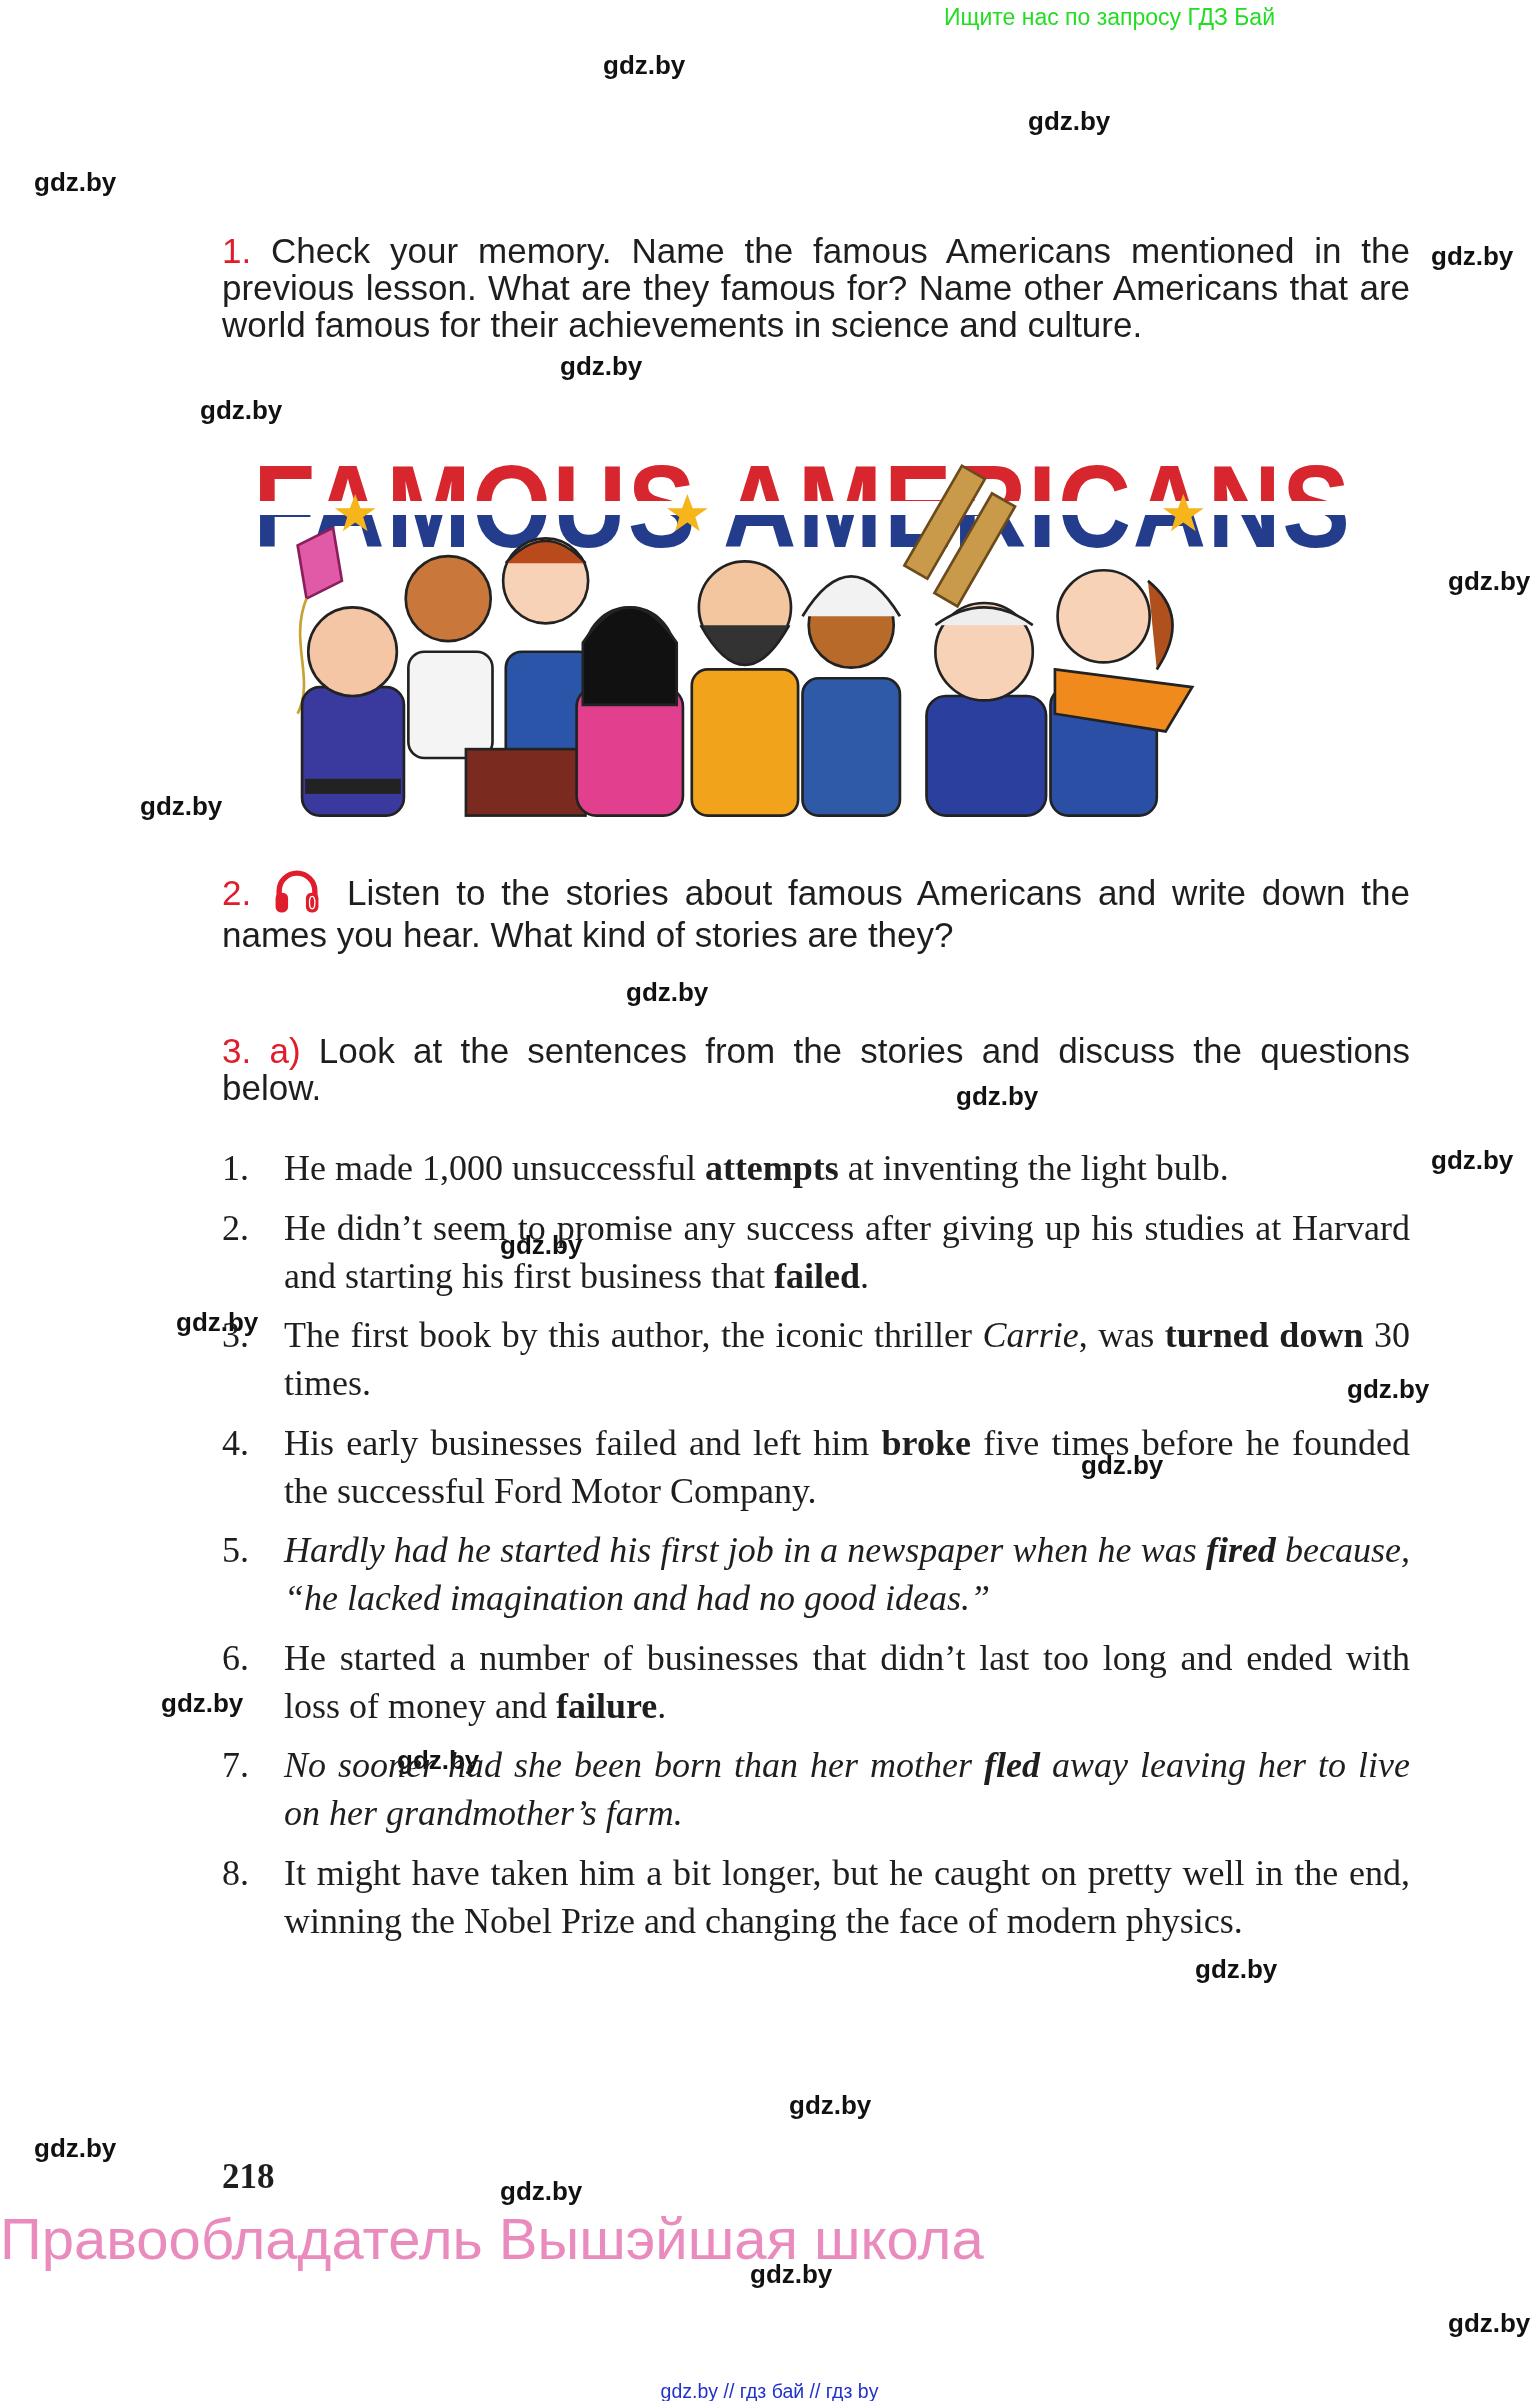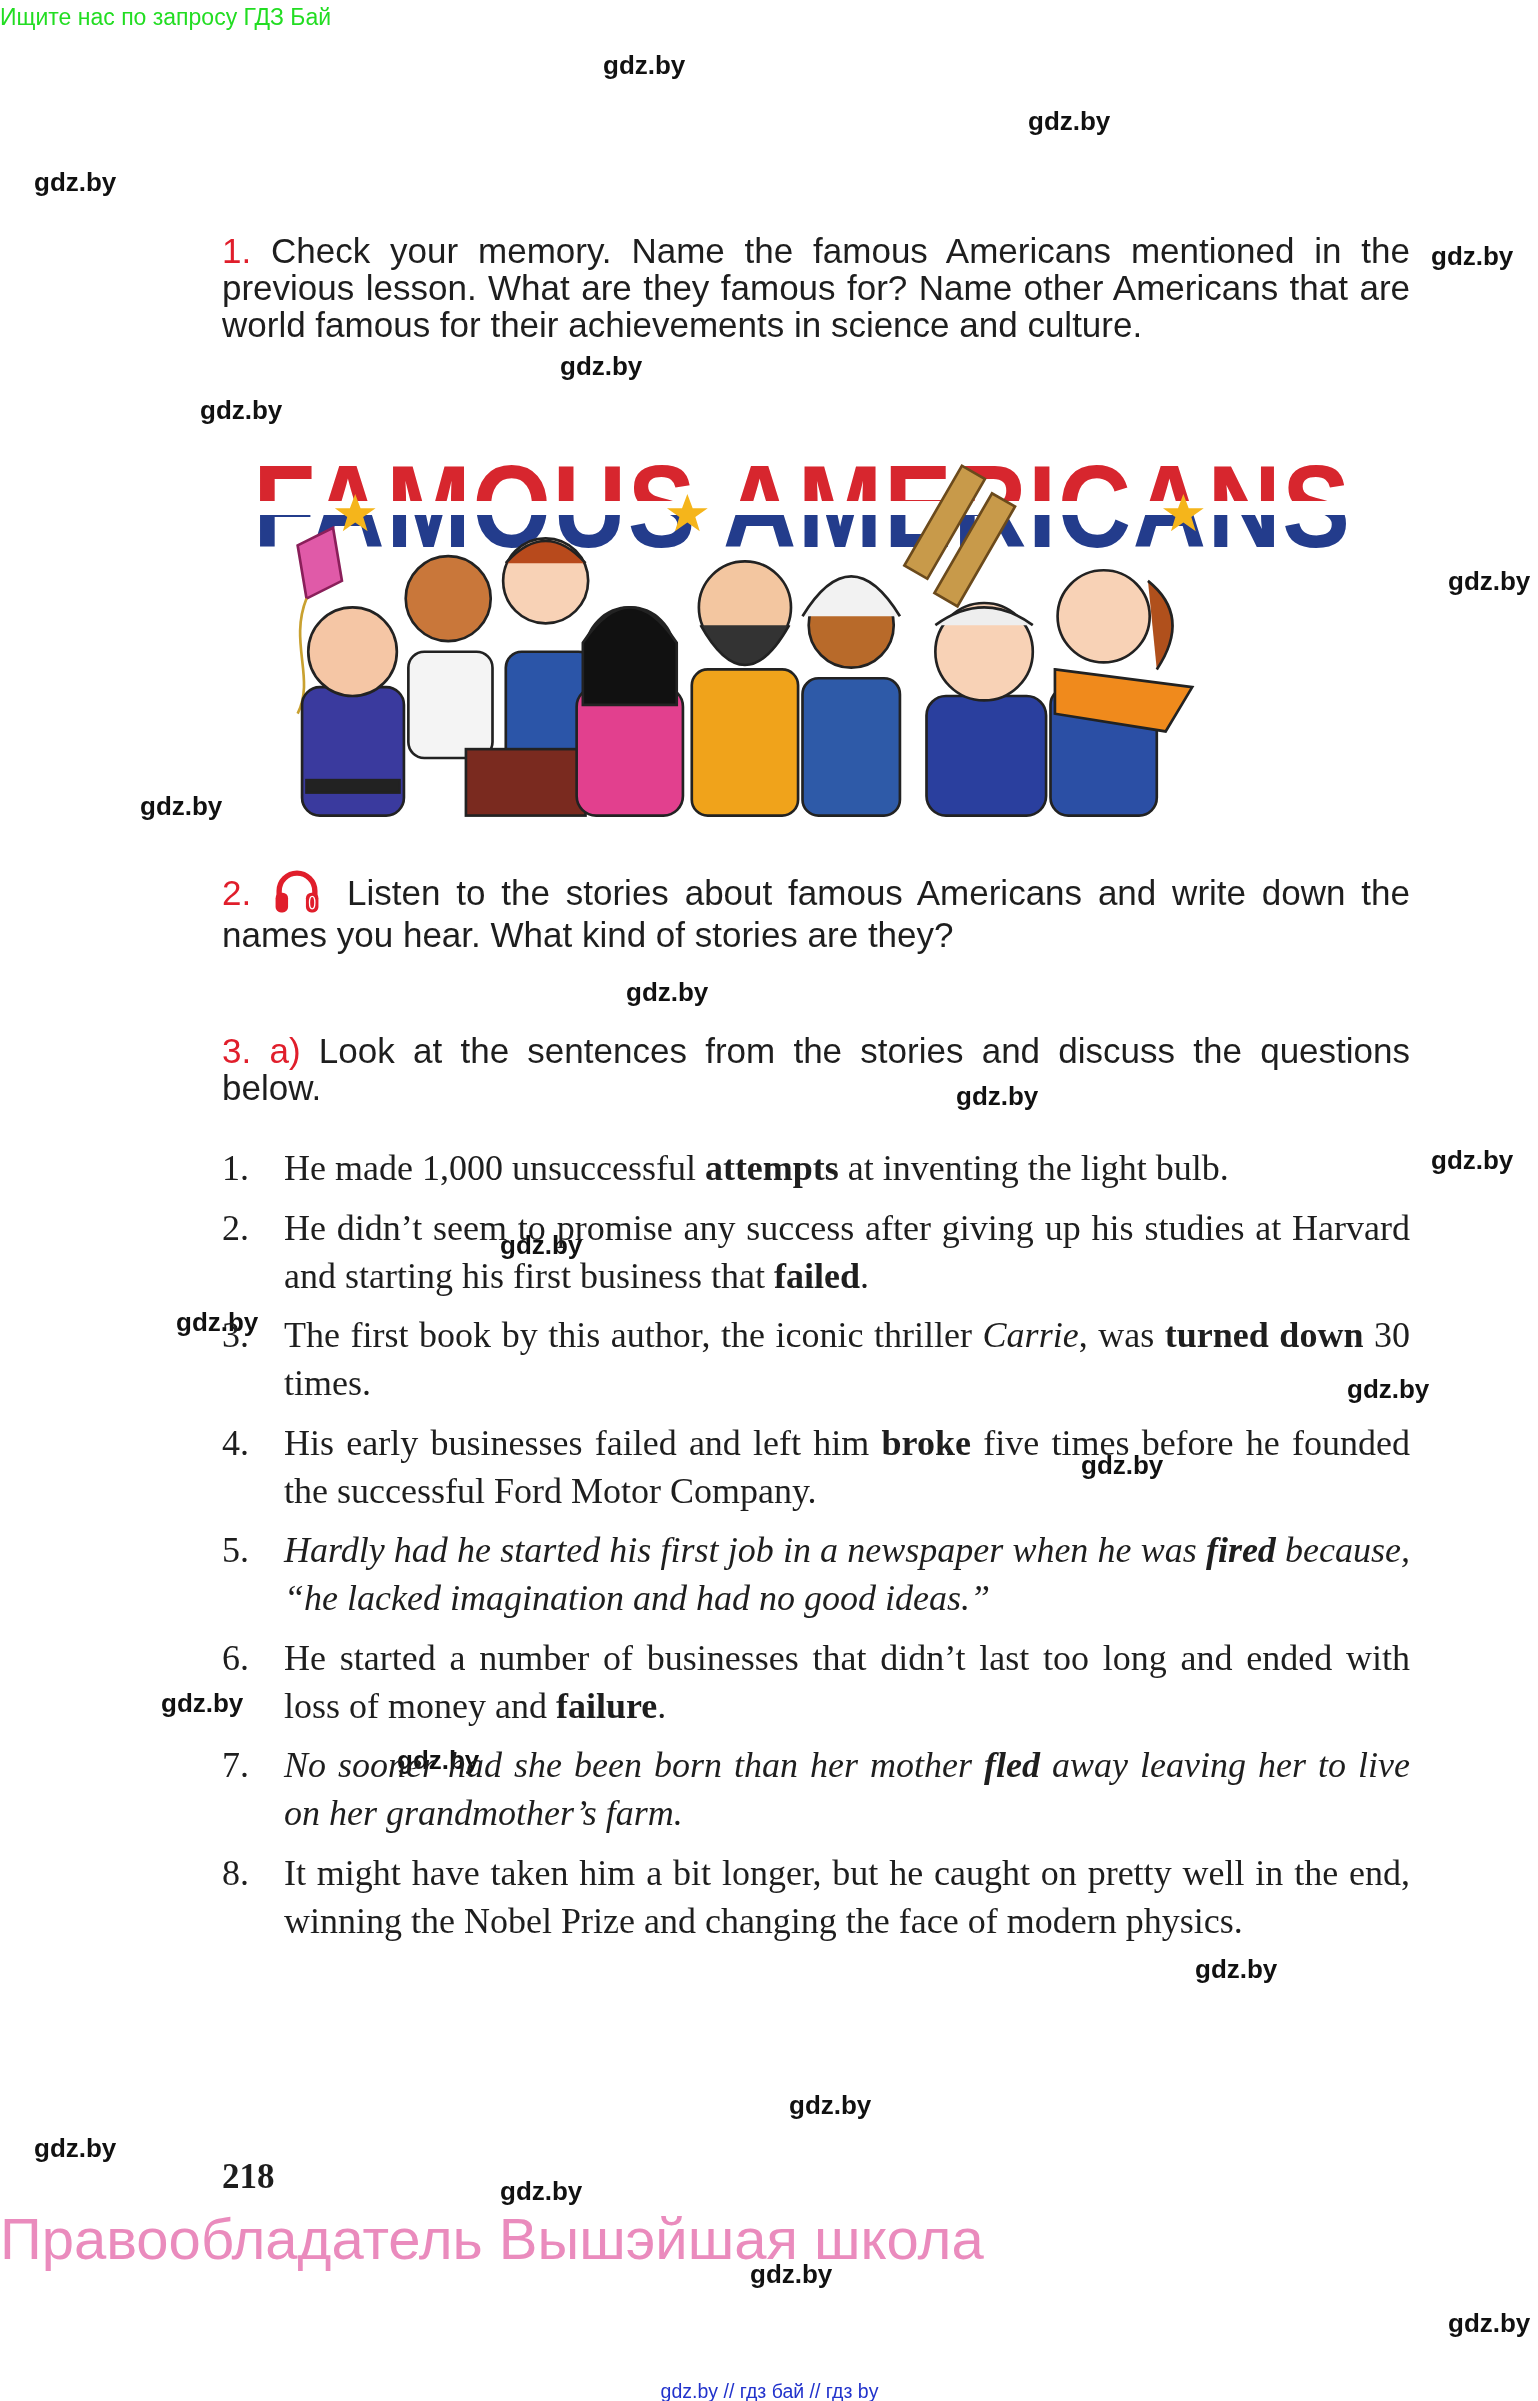--- a/index.html
+++ b/index.html
@@ -1,18 +1,18 @@
 <!DOCTYPE html>
 <html style="font-size:14px"><head>
 <meta charset="utf-8">
 <style>
   html, body { margin:0; padding:0; background:#ffffff; }
   body { width:1539px; height:2401px; position:relative; overflow:hidden; color:#1a1a1a; }
   .wm { position:absolute; font-family:"Liberation Sans", sans-serif; font-size:26px; color:#111; white-space:nowrap;font-weight:bold; }
-  .top-banner { position:absolute; left:0; width:1275px; top:3.5px; text-align:left; font-family:"Liberation Sans", sans-serif; font-size:23px; color:#22dd22; }
+  .top-banner { position:absolute; left:0; width:1275px; top:3.5px; text-align:right; font-family:"Liberation Sans", sans-serif; font-size:23px; color:#22dd22; }
   .task { position:absolute; left:222px; width:1188px; font-family:"Liberation Sans", sans-serif; font-weight:normal; font-size:35px; line-height:37px; text-align:justify; color:#1e1e1e; }
   .num { color:#e01e2b; }
   .list { position:absolute; left:222px; width:1188px; font-family:"Liberation Serif", serif; font-size:36px; line-height:48px; color:#1e1e1e; }
   .item { display:flex; margin-bottom:11.5px; }
   .item-num { width:62px; flex:none; }
   .item-text { flex:1; text-align:justify; }
   .item-text b { font-weight:bold;margin-top:8px; }
   .it { font-style:italic; }
   .banner { position:absolute; left:253px; top:448px; width:1099px; height:372px; }
   .title-word { font-family:"Liberation Sans", sans-serif; font-weight:900; font-size:132px; letter-spacing:2px; fill:url(#flagGrad); }

